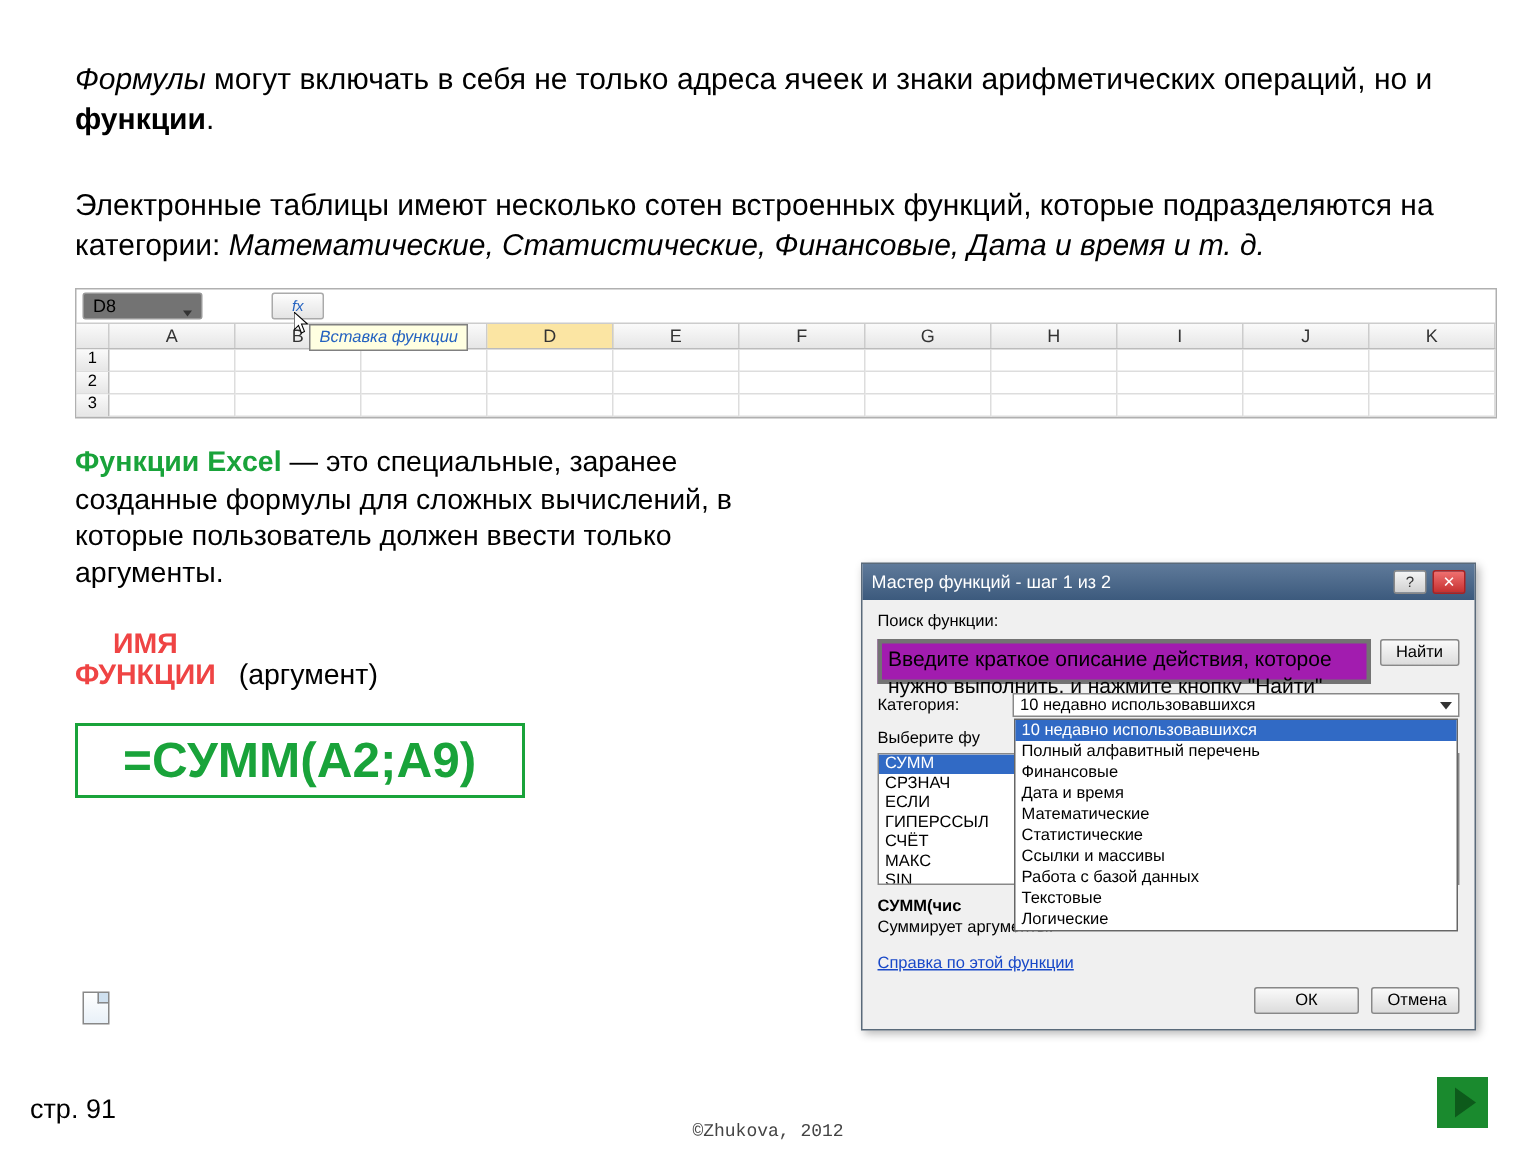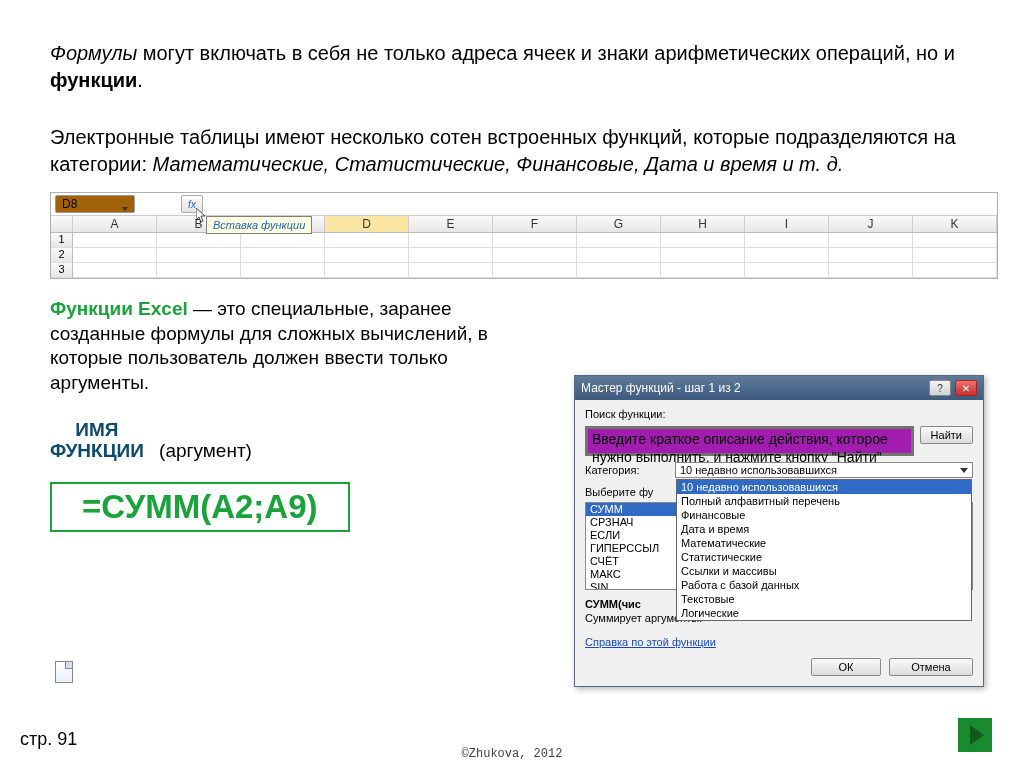--- a/index.html
+++ b/index.html
@@ -25,25 +25,25 @@
     background: #fff;
     font-size: 12px;
     position: relative;
   }
   .sheet .namebox-row {
     display: flex; align-items: center; padding: 2px 4px; gap: 6px;
     border-bottom: 1px solid #ccc;
   }
   .namebox {
     display: flex; align-items: flex-end; border: 1px solid #999;
-    background: #a16207; padding: 1px 6px; width: 80px; justify-content: space-between;
+    background: #737373; padding: 1px 6px; width: 80px; justify-content: space-between;
     border-radius: 2px;
   }
   .fx-btn {
-    width: 22px; height: 18px; border: 1px solid #aaa; border-radius: 2px;
+    width: 35px; height: 18px; border: 1px solid #aaa; border-radius: 2px;
     background: linear-gradient(#fdfdfd,#e4e4e4);
     display: flex; align-items: center; justify-content: center; font-size: 10px;
     font-style: italic; color: #2462c0;
     margin-left: 40px;
     position: relative;
   }
   .cursor {
     position: absolute; left: 14px; top: 12px; width: 12px; height: 16px; pointer-events: none;
   }
   .tooltip {
@@ -58,21 +58,21 @@
   .rowhdr { display: grid; grid-template-columns: 22px repeat(11, 1fr); }
   .rowhdr .rn { background: linear-gradient(#fafafa,#e6e6e6); text-align: center;
     font-size: 11px; border-right: 1px solid #bbb; border-bottom: 1px solid #ddd; }
   .rowhdr .cell { border-right: 1px solid #ddd; border-bottom: 1px solid #ddd; height: 15px; }
 
   .lower { display: flex; margin-top: 18px; gap: 10px; }
   .left { flex: 0 0 480px; }
   .funcExcel { color: #19a33a; font-weight: bold; }
   .paraFunc { font-size: 19px; line-height: 1.3; }
   .sigLine { margin-top: 24px; font-size: 19px; }
-  .sigLine .fname { color: #0c4a6e; font-weight: bold; display: inline-block;
+  .sigLine .fname { color: #ef4444; font-weight: bold; display: inline-block;
     text-align: center; line-height: 1.1; }
   .sigLine .arg { margin-left: 10px; }
   .formulaBox {
     border: 2px solid #19a33a; display: inline-block;
     padding: 4px 30px; margin-top: 20px;
     font-size: 33px; font-weight: bold; color: #19a33a;
     font-family: Arial, sans-serif;
   }
 
   .wizard {
@@ -288,21 +288,21 @@
       <div>СЧЁТ</div>
       <div>МАКС</div>
       <div>SIN</div>
       <div class="sb"></div>
     </div>
     <div class="wiz-sig">СУММ(чис</div>
     <div class="wiz-desc">Суммирует аргументы.</div>
     <a class="wiz-link">Справка по этой функции</a>
     <div class="wiz-footer">
       <button class="wiz-btn" style="width:70px">ОК</button>
-      <button class="wiz-btn" style="width:84px">Отмена</button>
+      <button class="wiz-btn" style="width:59px">Отмена</button>
     </div>
   </div>
 </div>
 
 <div class="docicon"></div>
 <div class="pageref">стр. 91</div>
 <div class="copyright">©Zhukova, 2012</div>
 <div class="navarrow">
   <div class="tri"></div>
 </div>

